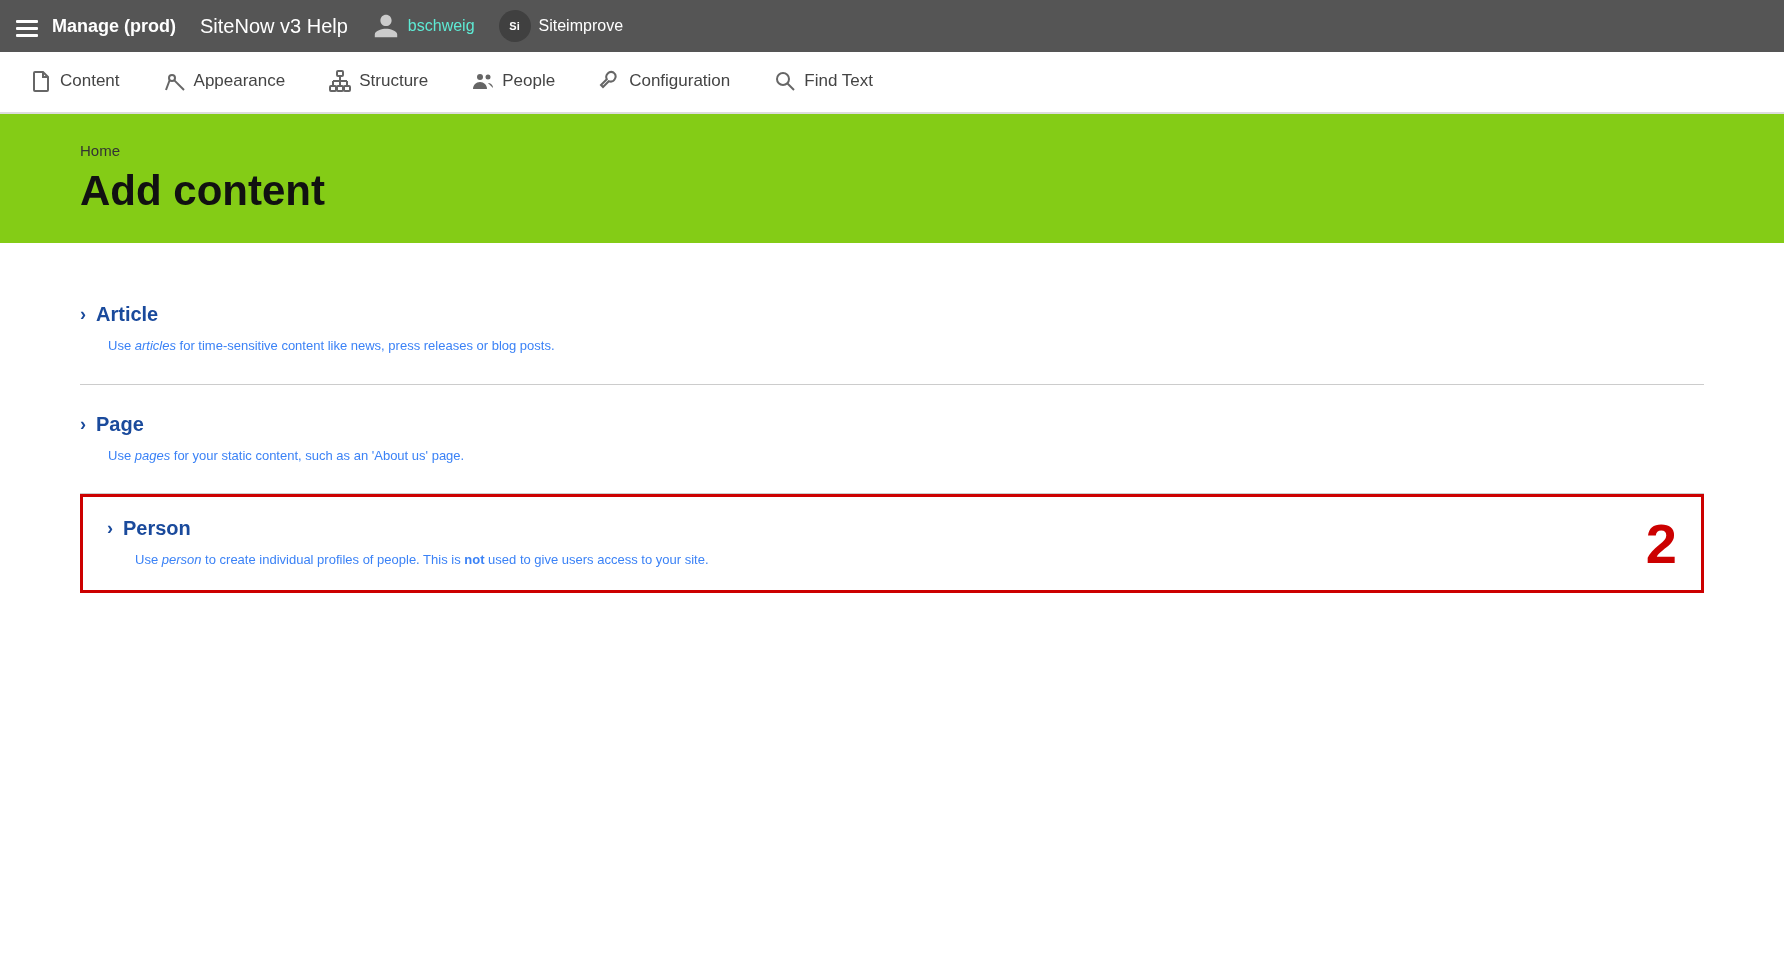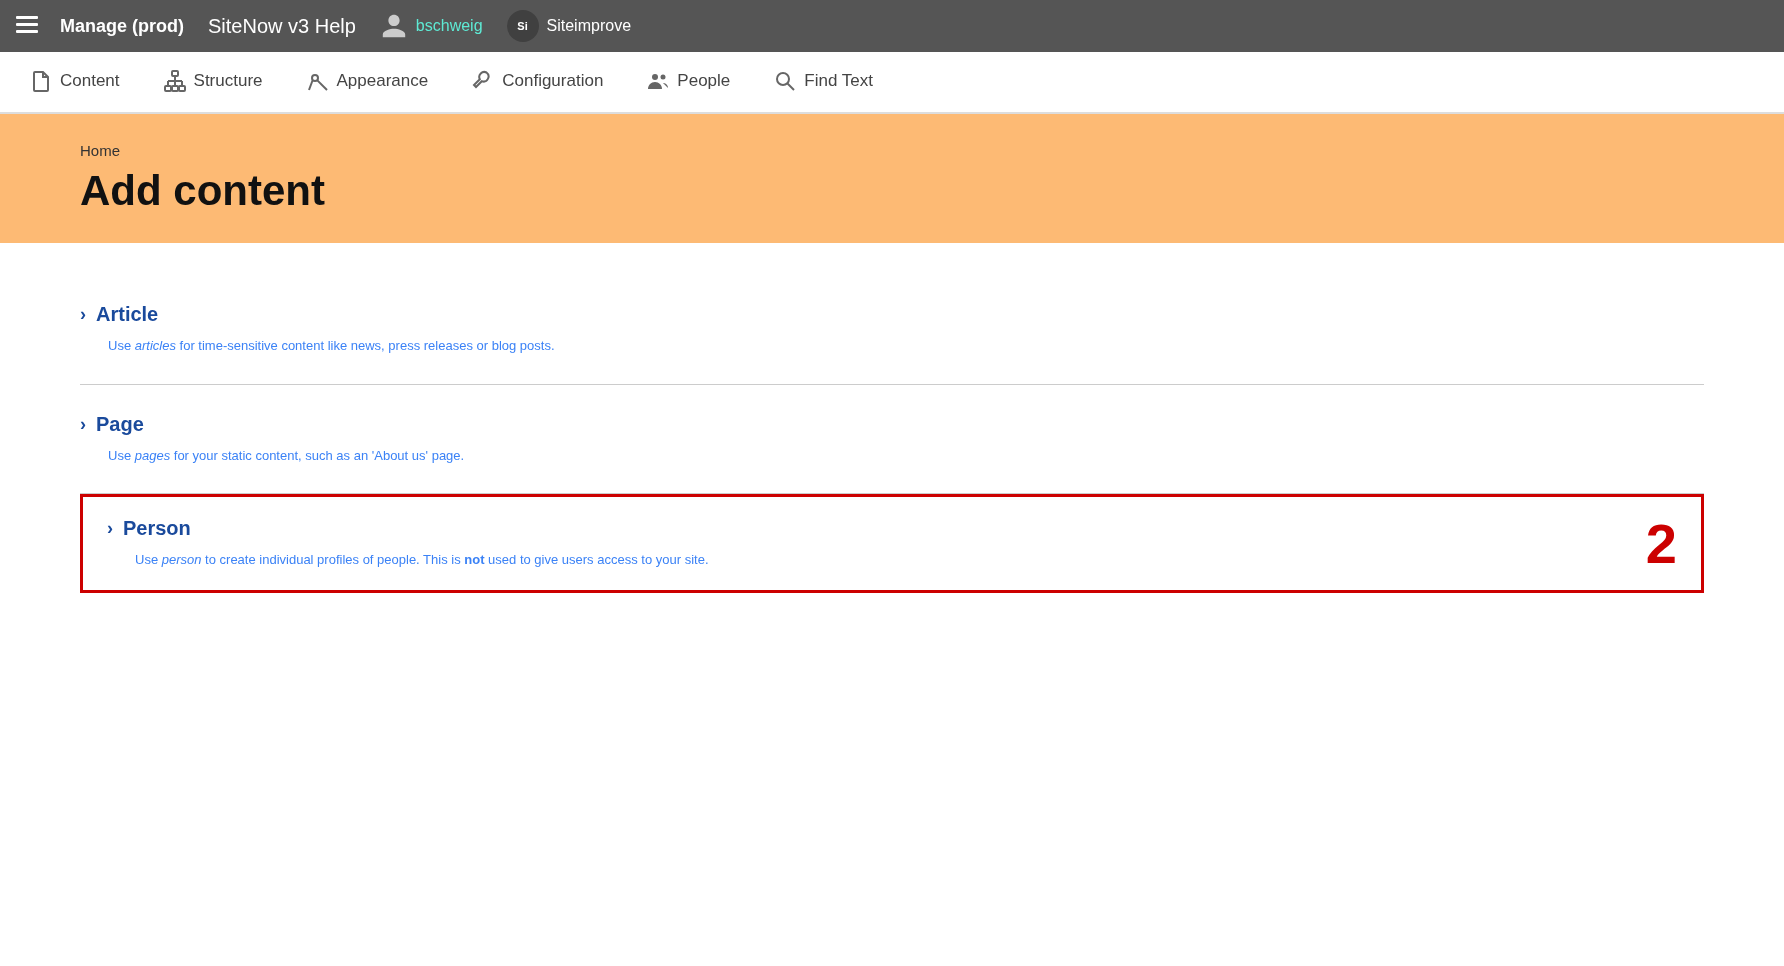--- a/index.html
+++ b/index.html
@@ -9,22 +9,22 @@
     .topbar {
       background: #555;
       height: 52px;
       display: flex;
       align-items: center;
       padding: 0 16px;
       gap: 24px;
     }
     .topbar-manage {
       display: flex;
-      align-items: flex-start;
-      gap: 22px;
+      align-items: flex-end;
+      gap: 14px;
       color: #fff;
       font-size: 18px;
       font-weight: bold;
       cursor: pointer;
     }
     .hamburger-icon {
       display: flex;
       flex-direction: column;
       gap: 4px;
       cursor: pointer;
@@ -102,21 +102,21 @@
       width: 22px;
       height: 22px;
       display: flex;
       align-items: center;
       justify-content: center;
       color: #666;
     }
 
     
     .page-header {
-      background: #fdba74;
+      background: #84cc16;
       padding: 28px 80px 28px 80px;
     }
     .breadcrumb {
       font-size: 15px;
       color: #333;
       margin-bottom: 8px;
     }
     .page-title {
       font-size: 42px;
       font-weight: bold;
@@ -220,20 +220,31 @@
 <nav class="navbar">
 
   <a class="nav-item">
     <span class="nav-icon">
       <svg width="20" height="22" viewBox="0 0 20 22" fill="currentColor">
         <path d="M4 2h8l5 5v13a1 1 0 01-1 1H4a1 1 0 01-1-1V3a1 1 0 011-1z" fill="none" stroke="#666" stroke-width="2"></path>
         <path d="M12 2v5h5" fill="none" stroke="#666" stroke-width="2"></path>
       </svg>
     </span>
     <span>Content</span>
+  </a>
+
+  <a class="nav-item">
+    <span class="nav-icon">
+      <svg width="22" height="22" viewBox="0 0 22 22" fill="none" stroke="#666" stroke-width="2">
+        <circle cx="8" cy="8" r="3"></circle>
+        <line x1="10.1" y1="10.1" x2="20" y2="20"></line>
+        <line x1="5.5" y1="10.5" x2="2" y2="20"></line>
+      </svg>
+    </span>
+    <span>Appearance</span>
   </a>
 
   <a class="nav-item">
     <span class="nav-icon">
       <svg width="22" height="22" viewBox="0 0 22 22" fill="none" stroke="#666" stroke-width="2">
         <rect x="8" y="1" width="6" height="5" rx="1"></rect>
         <rect x="1" y="16" width="6" height="5" rx="1"></rect>
         <rect x="8" y="16" width="6" height="5" rx="1"></rect>
         <rect x="15" y="16" width="6" height="5" rx="1"></rect>
         <line x1="11" y1="6" x2="11" y2="11"></line>
@@ -241,48 +252,37 @@
         <line x1="4" y1="11" x2="4" y2="16"></line>
         <line x1="11" y1="11" x2="11" y2="16"></line>
         <line x1="18" y1="11" x2="18" y2="16"></line>
       </svg>
     </span>
     <span>Structure</span>
   </a>
 
   <a class="nav-item">
     <span class="nav-icon">
-      <svg width="22" height="22" viewBox="0 0 22 22" fill="none" stroke="#666" stroke-width="2">
-        <circle cx="8" cy="8" r="3"></circle>
-        <line x1="10.1" y1="10.1" x2="20" y2="20"></line>
-        <line x1="5.5" y1="10.5" x2="2" y2="20"></line>
-      </svg>
-    </span>
-    <span>Appearance</span>
-  </a>
-
-  <a class="nav-item">
-    <span class="nav-icon">
-      <svg width="22" height="22" viewBox="0 0 22 22" fill="none" stroke="#666" stroke-width="2">
-        <path d="M14.5 2.5a5 5 0 00-6.7 6.7L2 15l2 2 5.8-5.8A5 5 0 0014.5 2.5z"></path>
-      </svg>
-    </span>
-    <span>Configuration</span>
-  </a>
-
-  <a class="nav-item">
-    <span class="nav-icon">
       <svg width="22" height="22" viewBox="0 0 22 22" fill="#666">
         <circle cx="8" cy="7" r="3"></circle>
         <path d="M1 19c0-3.9 3.1-7 7-7s7 3.1 7 7"></path>
         <circle cx="16" cy="7" r="2.5"></circle>
         <path d="M16 13c2.8 0 5 2.2 5 5"></path>
       </svg>
     </span>
     <span>People</span>
+  </a>
+
+  <a class="nav-item">
+    <span class="nav-icon">
+      <svg width="22" height="22" viewBox="0 0 22 22" fill="none" stroke="#666" stroke-width="2">
+        <path d="M14.5 2.5a5 5 0 00-6.7 6.7L2 15l2 2 5.8-5.8A5 5 0 0014.5 2.5z"></path>
+      </svg>
+    </span>
+    <span>Configuration</span>
   </a>
 
   <a class="nav-item">
     <span class="nav-icon">
       <svg width="22" height="22" viewBox="0 0 22 22" fill="none" stroke="#666" stroke-width="2">
         <circle cx="9" cy="9" r="6"></circle>
         <line x1="13.5" y1="13.5" x2="20" y2="20"></line>
       </svg>
     </span>
     <span>Find Text</span>

